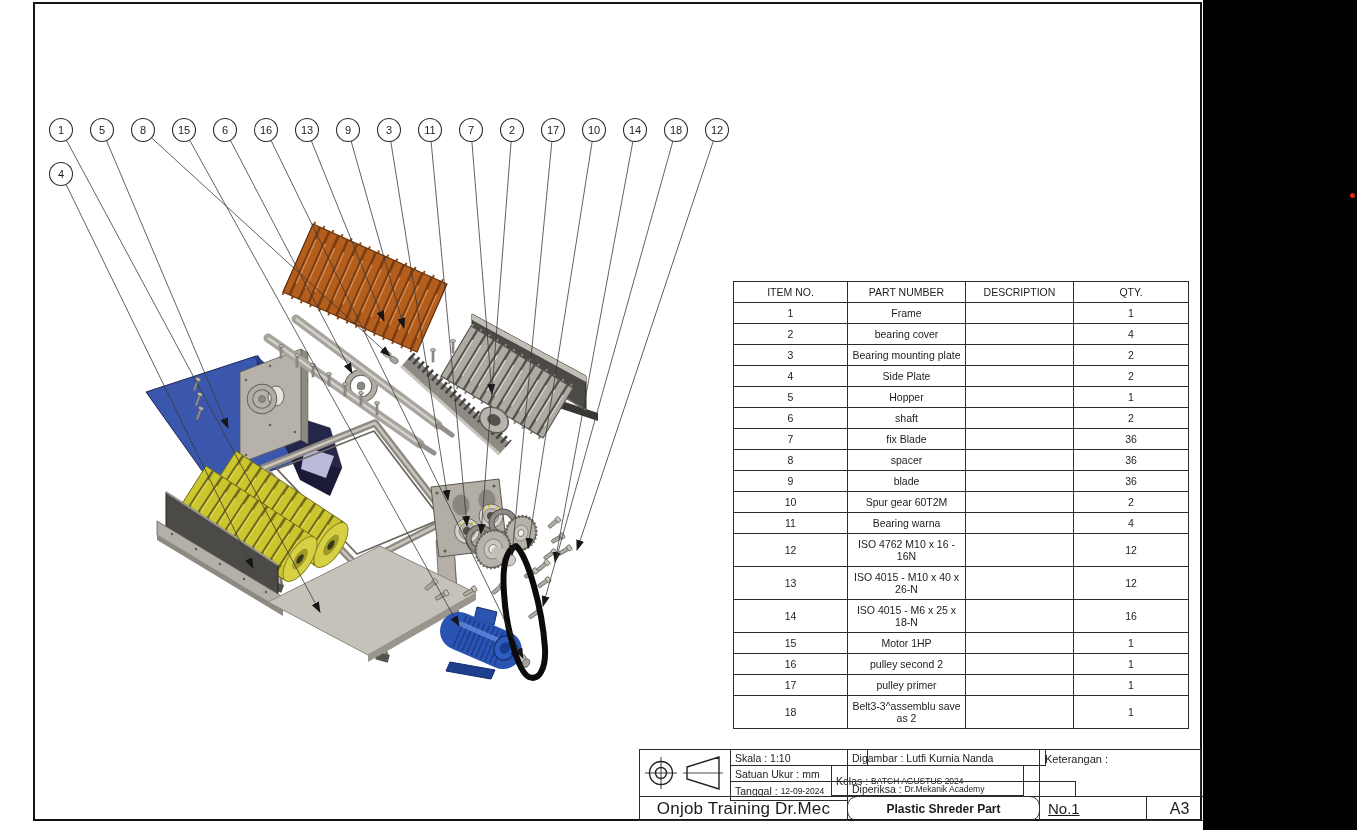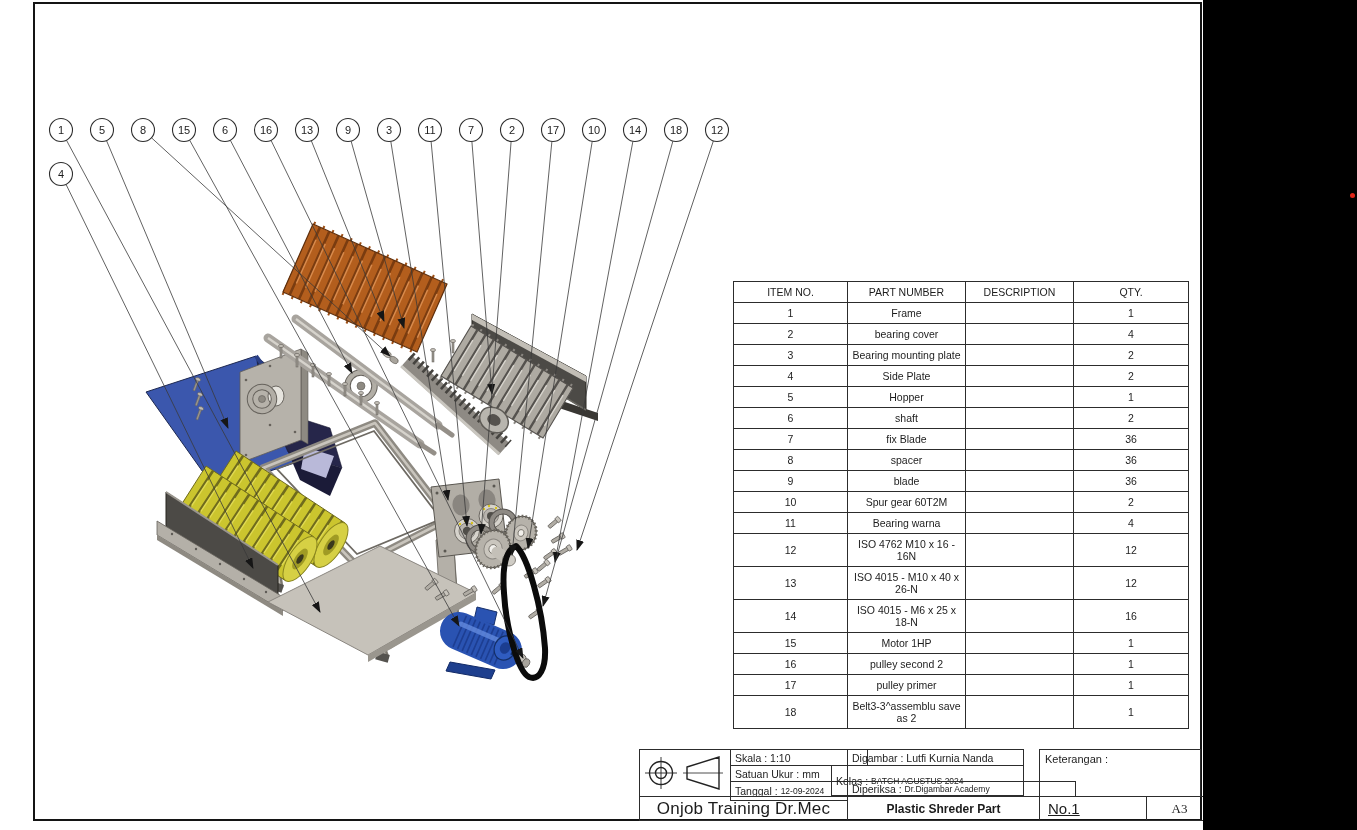--- a/index.html
+++ b/index.html
@@ -25,30 +25,30 @@
   .titleblock{position:absolute;left:639px;top:749px;width:562px;height:72px;box-sizing:border-box;}
   .tb-cell{position:absolute;border:1px solid #2c2c2c;box-sizing:border-box;display:flex;align-items:center;
            font-size:10.5px;white-space:nowrap;overflow:hidden;background:#fff0;}
   .tb-cell .lbl{padding-left:4px;}
   .tb-cell .val{padding-left:3px;}
   .val-sm{font-size:8.5px;}
   .tb-symbol{left:0;top:0;width:92px;height:48px;justify-content:center;}
   .tb-skala{left:91px;top:0;width:138px;height:17px;}
   .tb-satuan{left:91px;top:16px;width:118px;height:17px;align-items:center;}
   .tb-tanggal{left:91px;top:32px;width:118px;height:20px;}
-  .tb-digambar{left:208px;top:0;width:177px;height:17px;}
+  .tb-digambar{left:208px;top:0;width:199px;height:17px;}
   .tb-kelas{left:192px;top:16px;width:193px;height:31px;}
   .tb-diperiksa{left:208px;top:32px;width:229px;height:16px;}
   .tb-keterangan{left:400px;top:0;width:162px;height:48px;align-items:flex-start;}
   .tb-keterangan .lbl{padding:3px 0 0 5px;font-size:11px;}
   .tb-company{left:0;top:47px;width:209px;height:25px;justify-content:center;font-size:17px;letter-spacing:0.2px;}
-  .tb-title{left:208px;top:47px;width:193px;height:25px;justify-content:center;font-weight:bold;font-size:12px;}
+  .tb-title{left:208px;top:47px;width:193px;height:25px;justify-content:center;font-weight:bold;font-size:12px;border-radius:10px;}
   .tb-no{left:400px;top:47px;width:108px;height:25px;font-size:15px;text-decoration:underline;}
   .tb-no .val{padding-left:8px;}
-  .tb-paper{left:507px;top:47px;width:67px;height:25px;justify-content:center;font-size:13px;font-family:Liberation Serif, serif;}
+  .tb-paper{left:507px;top:47px;width:67px;height:25px;justify-content:center;font-size:16px;}
 </style>
 </head>
 <body>
 
 <div class="stage">
 
   <div class="sheet-border"></div>
 
   <svg class="scene" width="1357" height="830" viewBox="0 0 1357 830">
     <defs>
@@ -548,21 +548,21 @@
     <div class="tb-cell tb-digambar">
       <span class="lbl">Digambar :</span>
       <span class="val">Lutfi Kurnia Nanda</span>
     </div>
     <div class="tb-cell tb-kelas">
       <span class="lbl">Kelas :</span>
       <span class="val val-sm">BATCH AGUSTUS 2024</span>
     </div>
     <div class="tb-cell tb-diperiksa">
       <span class="lbl">Diperiksa :</span>
-      <span class="val val-sm">Dr.Digambar Academy</span>
+      <span class="val val-sm">Dr.Mekanik Academy</span>
     </div>
     <div class="tb-cell tb-keterangan">
       <span class="lbl">Keterangan :</span>
     </div>
     <div class="tb-cell tb-company">Onjob Training Dr.Mec</div>
     <div class="tb-cell tb-title">Plastic Shreder Part</div>
     <div class="tb-cell tb-no">
       <span class="val">No.1</span>
     </div>
     <div class="tb-cell tb-paper">A3</div>

